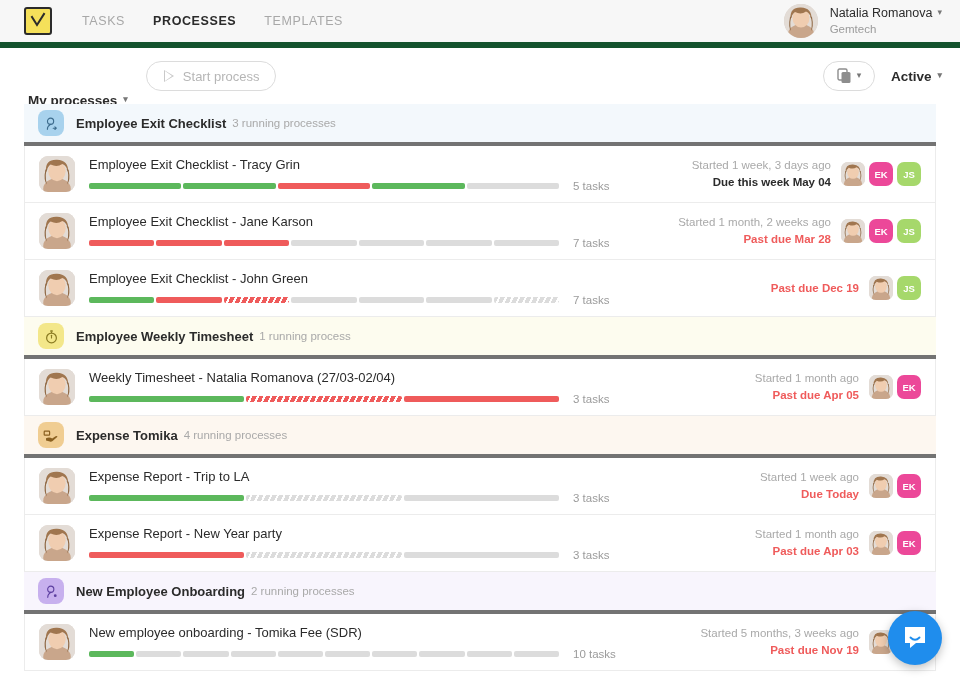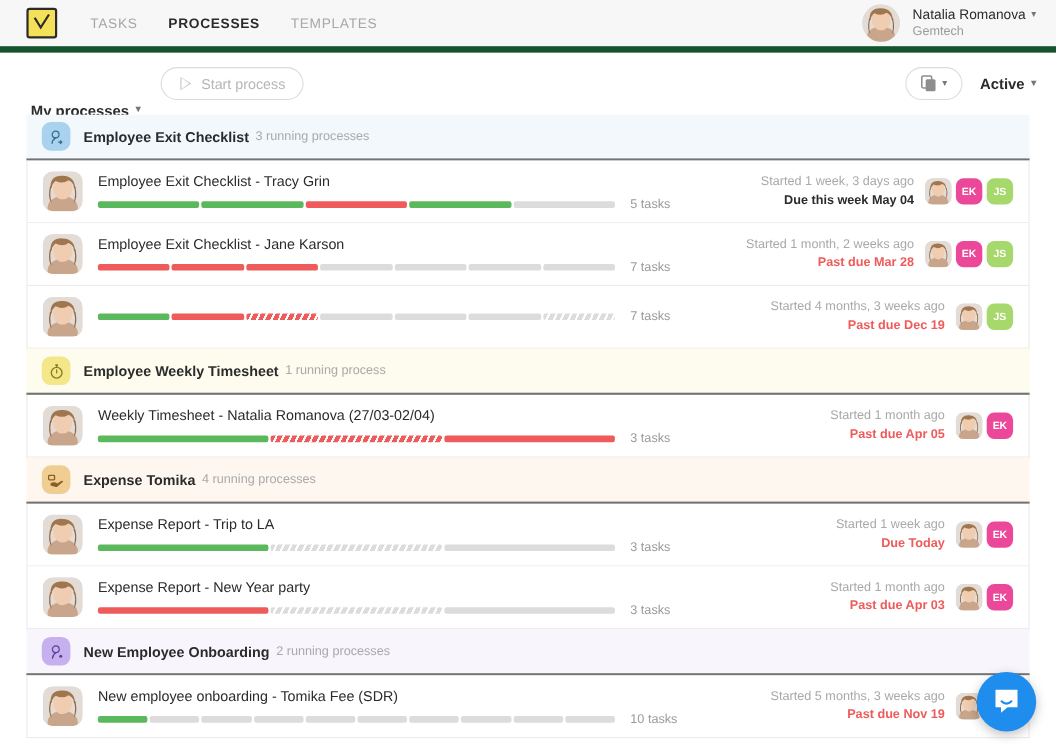--- a/index.html
+++ b/index.html
@@ -123,21 +123,21 @@
     height: calc(679px - 48px - 56px);
     overflow: hidden;
     position: relative;
   }
   .group { }
   .group-header {
     height: 42px;
     display: flex; align-items: center;
     padding-left: 14px;
     gap: 12px;
-    border-bottom: 2px solid #737373;
+    border-bottom: 4px solid #737373;
   }
   .group-header.g-blue   { background: #f3f8fc; }
   .group-header.g-yellow { background: #fdfcef; }
   .group-header.g-orange { background: #fdf7f0; }
   .group-header.g-purple { background: #f8f5fd; }
 
   .group-icon {
     width: 26px; height: 26px; border-radius: 8px;
     display: flex; align-items: center; justify-content: center;
     flex: 0 0 auto;
@@ -387,36 +387,36 @@
       <div class="row">
         <div class="row-avatar"><svg width="36" height="36" viewBox="0 0 34 34">
             <rect width="34" height="34" fill="#e3dcd6"></rect>
             <ellipse cx="17" cy="31" rx="13" ry="10" fill="#c9a68b"></ellipse>
             <ellipse cx="17" cy="14.5" rx="8.2" ry="9.3" fill="#f0cdb0"></ellipse>
             <path d="M6.5 14 Q6 3 17 3.5 Q28 4 27.5 15 Q26 9 22 7.5 Q17 11 11 8 Q8 10 6.5 16 Z" fill="#a0764f"></path>
             <path d="M6 13 Q4 23 7.5 27 Q5 17 8 12 Z" fill="#8f6844"></path>
             <path d="M28 13 Q30 23 26.5 27 Q29 17 26 12 Z" fill="#8f6844"></path>
           </svg></div>
         <div class="row-main">
+          <div class="row-title">Employee Exit Checklist - John Green</div>
           <div class="row-progress-line">
             <div class="progress">
               <div class="seg green" style="width:65.43px"></div>
               <div class="seg red" style="width:65.43px"></div>
               <div class="seg redh" style="width:65.43px"></div>
               <div class="seg gray" style="width:65.43px"></div>
               <div class="seg gray" style="width:65.43px"></div>
               <div class="seg gray" style="width:65.43px"></div>
               <div class="seg grayh" style="width:65.43px"></div>
             </div>
             <div class="task-count">7 tasks</div>
           </div>
         </div>
         <div class="row-right">
           <div class="row-dates">
-            <div class="started">Started 4 months, 3 weeks ago</div>
             <div class="due overdue">Past due Dec 19</div>
           </div>
           <div class="assignees">
             <div class="asg photo">
               <svg width="24" height="24" viewBox="0 0 34 34">
                 <rect width="34" height="34" fill="#e3dcd6"></rect>
                 <ellipse cx="17" cy="31" rx="13" ry="10" fill="#c9a68b"></ellipse>
                 <ellipse cx="17" cy="14.5" rx="8.2" ry="9.3" fill="#f0cdb0"></ellipse>
                 <path d="M6.5 14 Q6 3 17 3.5 Q28 4 27.5 15 Q26 9 22 7.5 Q17 11 11 8 Q8 10 6.5 16 Z" fill="#a0764f"></path>
                 <path d="M6 13 Q4 23 7.5 27 Q5 17 8 12 Z" fill="#8f6844"></path>

